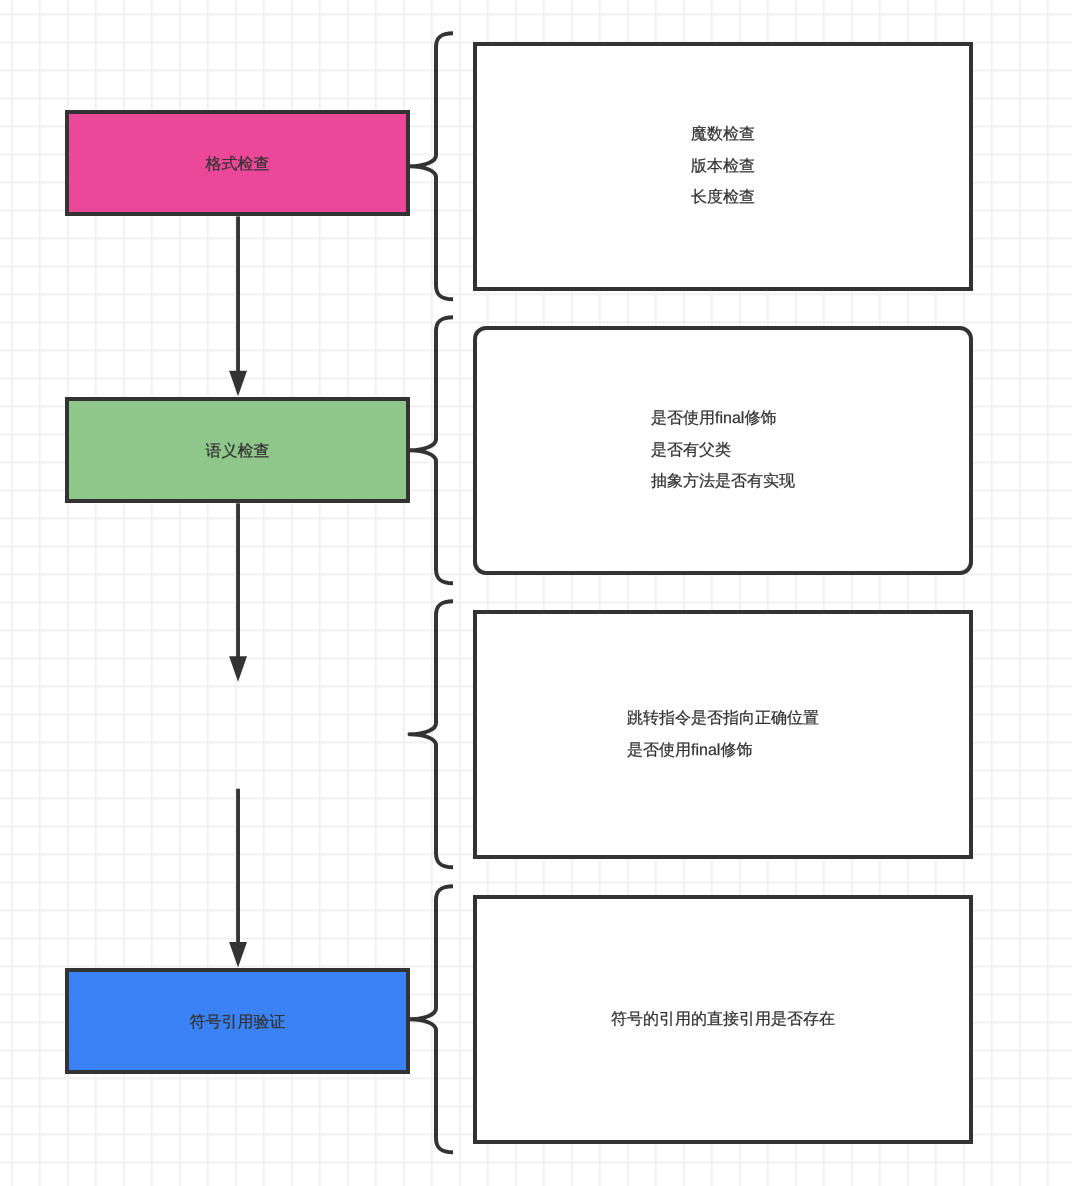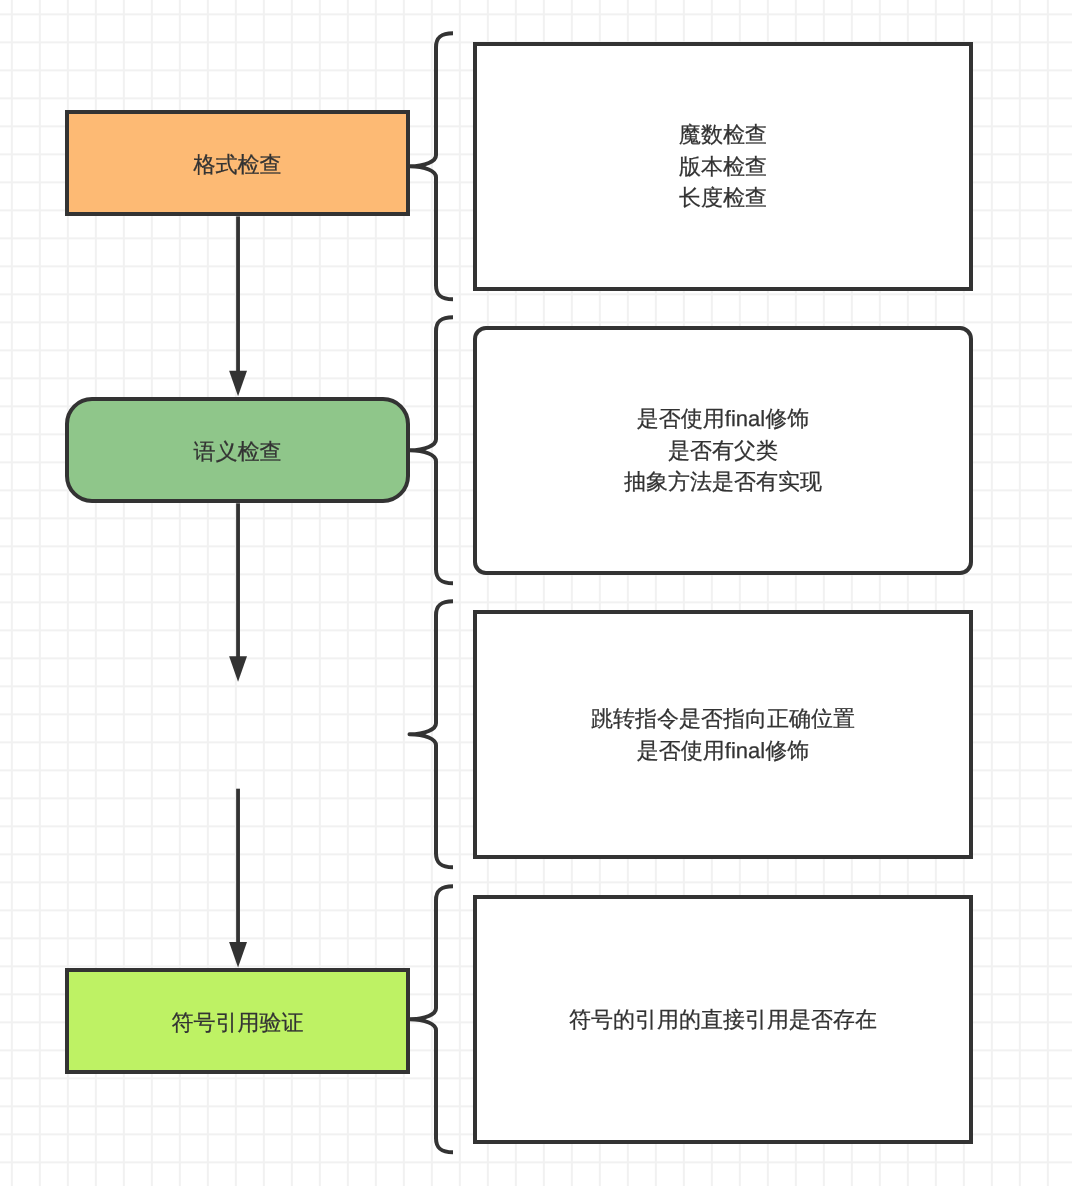--- a/index.html
+++ b/index.html
@@ -24,36 +24,35 @@
     background-position:10.9px 13.4px;
   }
 
   
   .node{
     position:absolute;
     box-sizing:border-box;
     border:4.25px solid #333333;
     display:flex;align-items:center;justify-content:center;
     color:#333333;
-    font-size:22px;
+    font-size:16px;
     line-height:31.9px;
-    text-align:center;
     white-space:pre-line;
     filter:opacity(1);
     -webkit-text-stroke:0.25px #333333;
   }
   .node > span{display:block;position:relative;}
 
   
   .stage{left:64.75px;width:345.35px;height:106.7px;}
   .stage > span{top:2px;}
-  #stage-1{top:109.7px;background:#fdba74;}
-  #stage-2{top:396.6px;background:#8fc68a;border-radius:27px;}
+  #stage-1{top:109.7px;background:#ec4899;}
+  #stage-2{top:396.6px;background:#8fc68a;}
   #stage-3{top:682.0px;background:#66ac59;}
-  #stage-4{top:967.7px;background:#bef264;}
+  #stage-4{top:967.7px;background:#3b82f6;}
 
   
   .detail{left:472.9px;width:500.3px;height:248.7px;background:#ffffff;}
   .detail > span{top:0.3px;}
   #detail-1{top:41.9px;}
   #detail-2{top:325.9px;border-radius:13px;}
   #detail-3{top:609.9px;}
   #detail-4{top:894.9px;}
 
   svg.links{position:absolute;left:0;top:0;width:1072px;height:1186px;overflow:visible;}

